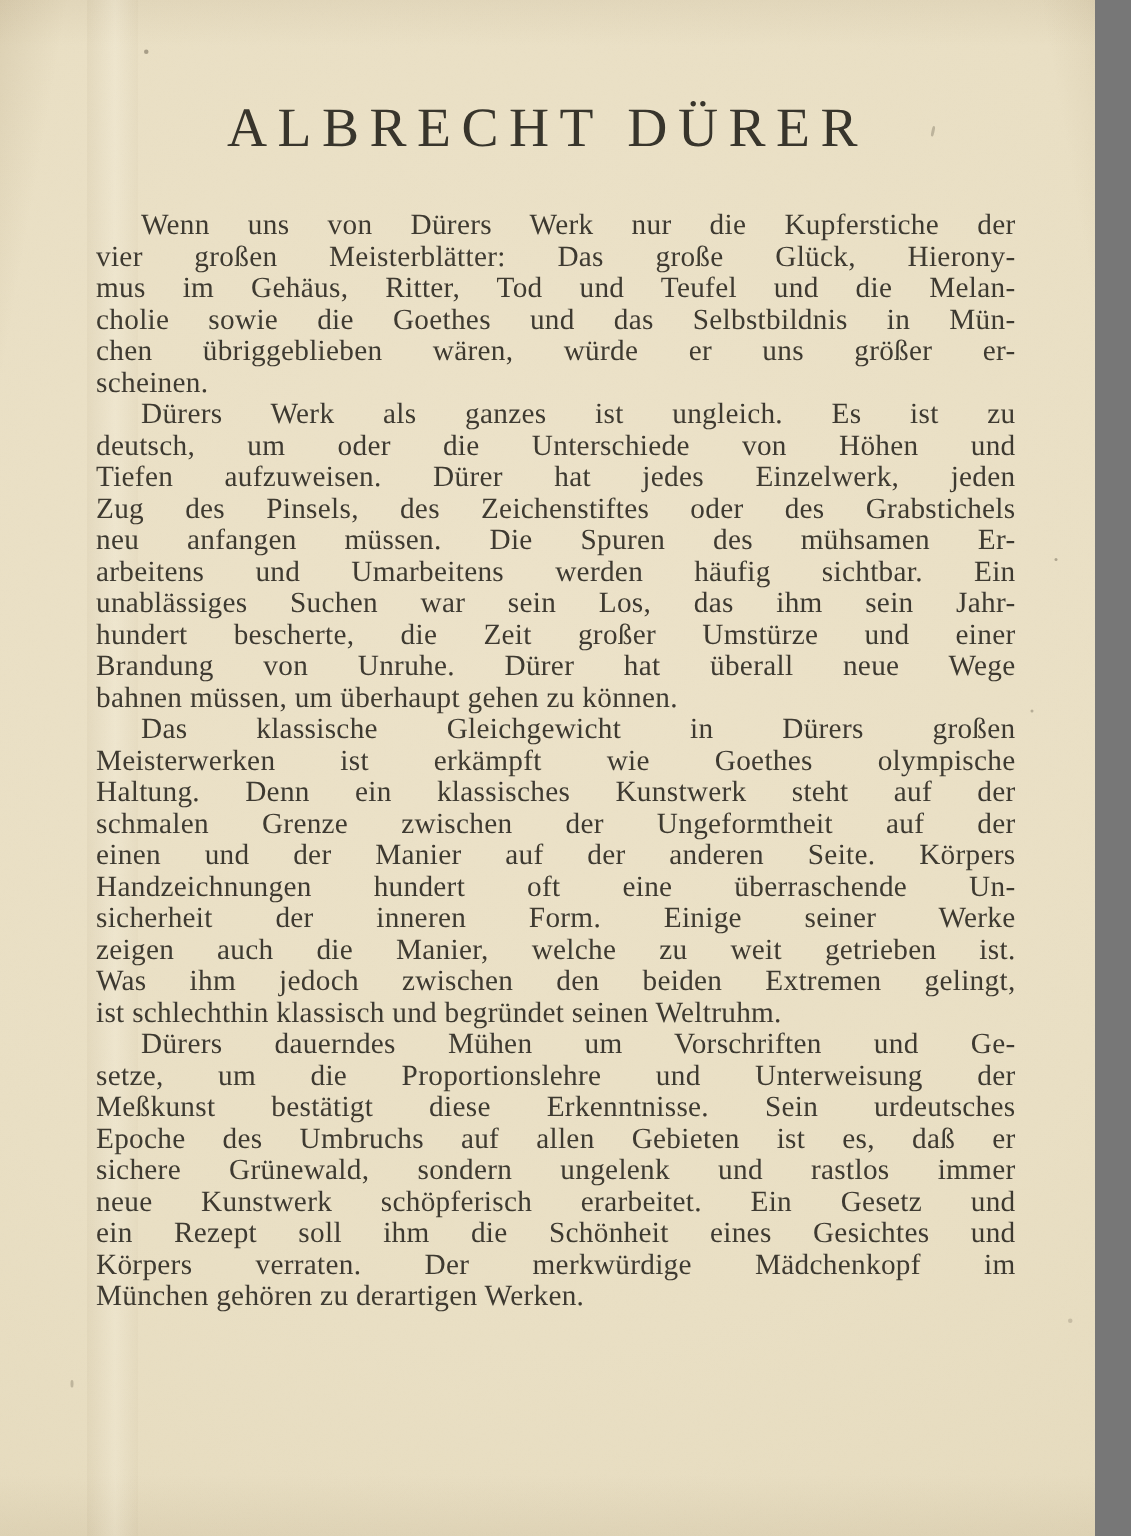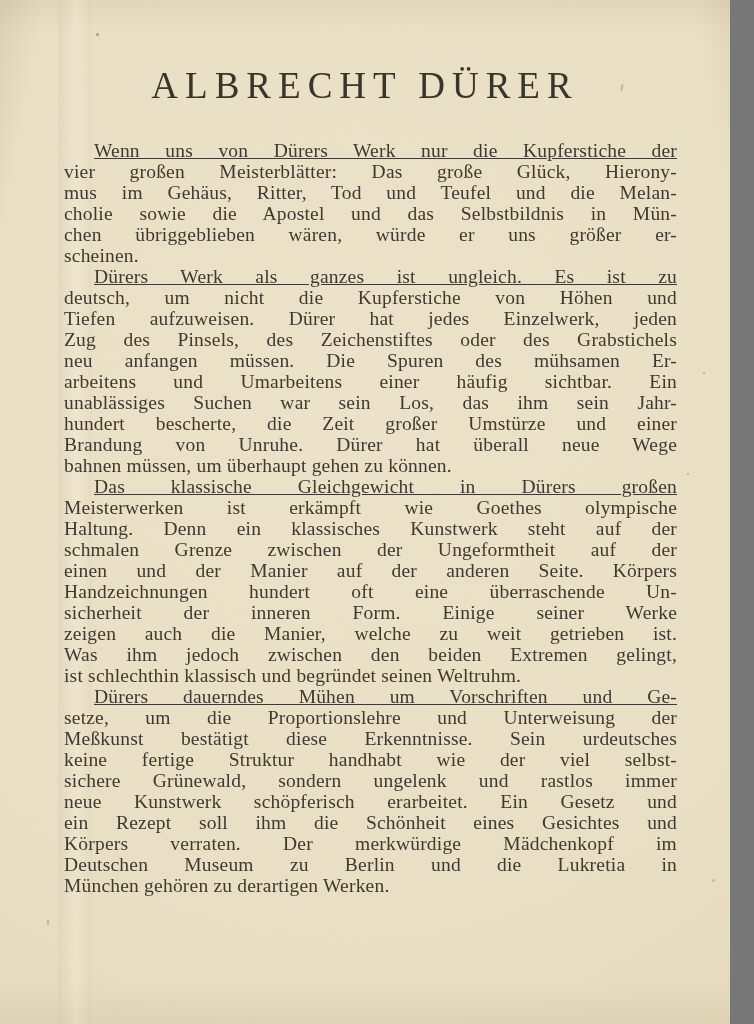--- a/index.html
+++ b/index.html
@@ -46,21 +46,21 @@
     font-size: 19.5px;
     line-height: 21px;
     letter-spacing: 0.2px;
   }
   .paragraph { margin: 0; }
   .line {
     text-align: justify;
     text-align-last: justify;
     white-space: normal;
   }
-  .line.indent { padding-left: 30px; text-decoration: underline; }
+  .line.indent { padding-left: 30px; }
   .line.last { text-align-last: left; font-family: Liberation Serif, serif; }
   .speck {
     position: absolute;
     background: #564e3e;
     border-radius: 50%;
     pointer-events: none;
   }
   .grain {
     position: absolute;
     inset: 0;
@@ -77,31 +77,31 @@
 <div class="page">
   <div class="crease"></div>
 
   <div class="page-title">ALBRECHT DÜRER</div>
 
   <div class="body-text">
       <div class="paragraph">
         <div class="line indent">Wenn uns von Dürers Werk nur die Kupferstiche der</div>
         <div class="line">vier großen Meisterblätter: Das große Glück, Hierony-</div>
         <div class="line">mus im Gehäus, Ritter, Tod und Teufel und die Melan-</div>
-        <div class="line">cholie sowie die Apostel und das Selbstbildnis in Mün-</div>
+        <div class="line">cholie sowie die Goethes und das Selbstbildnis in Mün-</div>
         <div class="line">chen übriggeblieben wären, würde er uns größer er-</div>
         <div class="line last">scheinen.</div>
       </div>
       <div class="paragraph">
         <div class="line indent">Dürers Werk als ganzes ist ungleich. Es ist zu</div>
-        <div class="line">deutsch, um nicht die Kupferstiche von Höhen und</div>
+        <div class="line">deutsch, um oder die Unterschiede von Höhen und</div>
         <div class="line">Tiefen aufzuweisen. Dürer hat jedes Einzelwerk, jeden</div>
         <div class="line">Zug des Pinsels, des Zeichenstiftes oder des Grabstichels</div>
         <div class="line">neu anfangen müssen. Die Spuren des mühsamen Er-</div>
-        <div class="line">arbeitens und Umarbeitens einer häufig sichtbar. Ein</div>
+        <div class="line">arbeitens und Umarbeitens werden häufig sichtbar. Ein</div>
         <div class="line">unablässiges Suchen war sein Los, das ihm sein Jahr-</div>
         <div class="line">hundert bescherte, die Zeit großer Umstürze und einer</div>
         <div class="line">Brandung von Unruhe. Dürer hat überall neue Wege</div>
         <div class="line last">bahnen müssen, um überhaupt gehen zu können.</div>
       </div>
       <div class="paragraph">
         <div class="line indent">Das klassische Gleichgewicht in Dürers großen</div>
         <div class="line">Meisterwerken ist erkämpft wie Goethes olympische</div>
         <div class="line">Haltung. Denn ein klassisches Kunstwerk steht auf der</div>
         <div class="line">schmalen Grenze zwischen der Ungeformtheit auf der</div>
@@ -109,26 +109,25 @@
         <div class="line">Handzeichnungen hundert oft eine überraschende Un-</div>
         <div class="line">sicherheit der inneren Form. Einige seiner Werke</div>
         <div class="line">zeigen auch die Manier, welche zu weit getrieben ist.</div>
         <div class="line">Was ihm jedoch zwischen den beiden Extremen gelingt,</div>
         <div class="line last">ist schlechthin klassisch und begründet seinen Weltruhm.</div>
       </div>
       <div class="paragraph">
         <div class="line indent">Dürers dauerndes Mühen um Vorschriften und Ge-</div>
         <div class="line">setze, um die Proportionslehre und Unterweisung der</div>
         <div class="line">Meßkunst bestätigt diese Erkenntnisse. Sein urdeutsches</div>
-        <div class="line">keine fertige Struktur handhabt wie der viel selbst-</div>
+        <div class="line">Epoche des Umbruchs auf allen Gebieten ist es, daß er</div>
         <div class="line">sichere Grünewald, sondern ungelenk und rastlos immer</div>
         <div class="line">neue Kunstwerk schöpferisch erarbeitet. Ein Gesetz und</div>
         <div class="line">ein Rezept soll ihm die Schönheit eines Gesichtes und</div>
         <div class="line">Körpers verraten. Der merkwürdige Mädchenkopf im</div>
-        <div class="line">Deutschen Museum zu Berlin und die Lukretia in</div>
         <div class="line last">München gehören zu derartigen Werken.</div>
       </div>
     </div>
 
   <div class="speck" style="left:96px; top:33px; width:3px; height:3px; opacity:.45;"></div>
   <div class="speck" style="left:621px; top:84px; width:2px; height:7px; opacity:.30; border-radius:40%; transform:rotate(12deg);"></div>
   <div class="speck" style="left:687px; top:473px; width:2px; height:2px; opacity:.35;"></div>
   <div class="speck" style="left:703px; top:372px; width:2px; height:2px; opacity:.40;"></div>
   <div class="speck" style="left:47px; top:920px; width:2px; height:5px; opacity:.28; border-radius:40%;"></div>
   <div class="speck" style="left:712px; top:879px; width:3px; height:3px; opacity:.22;"></div>

